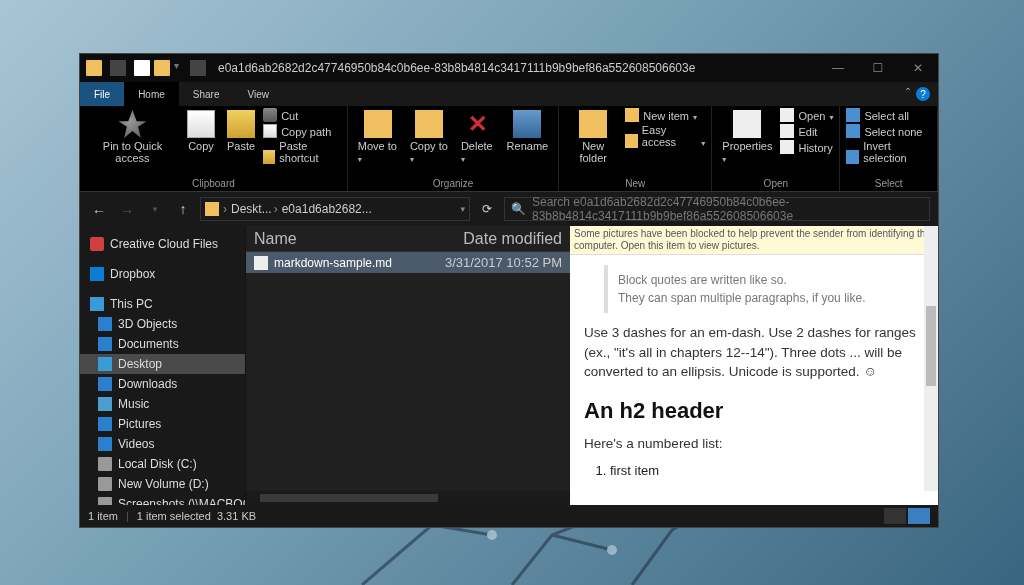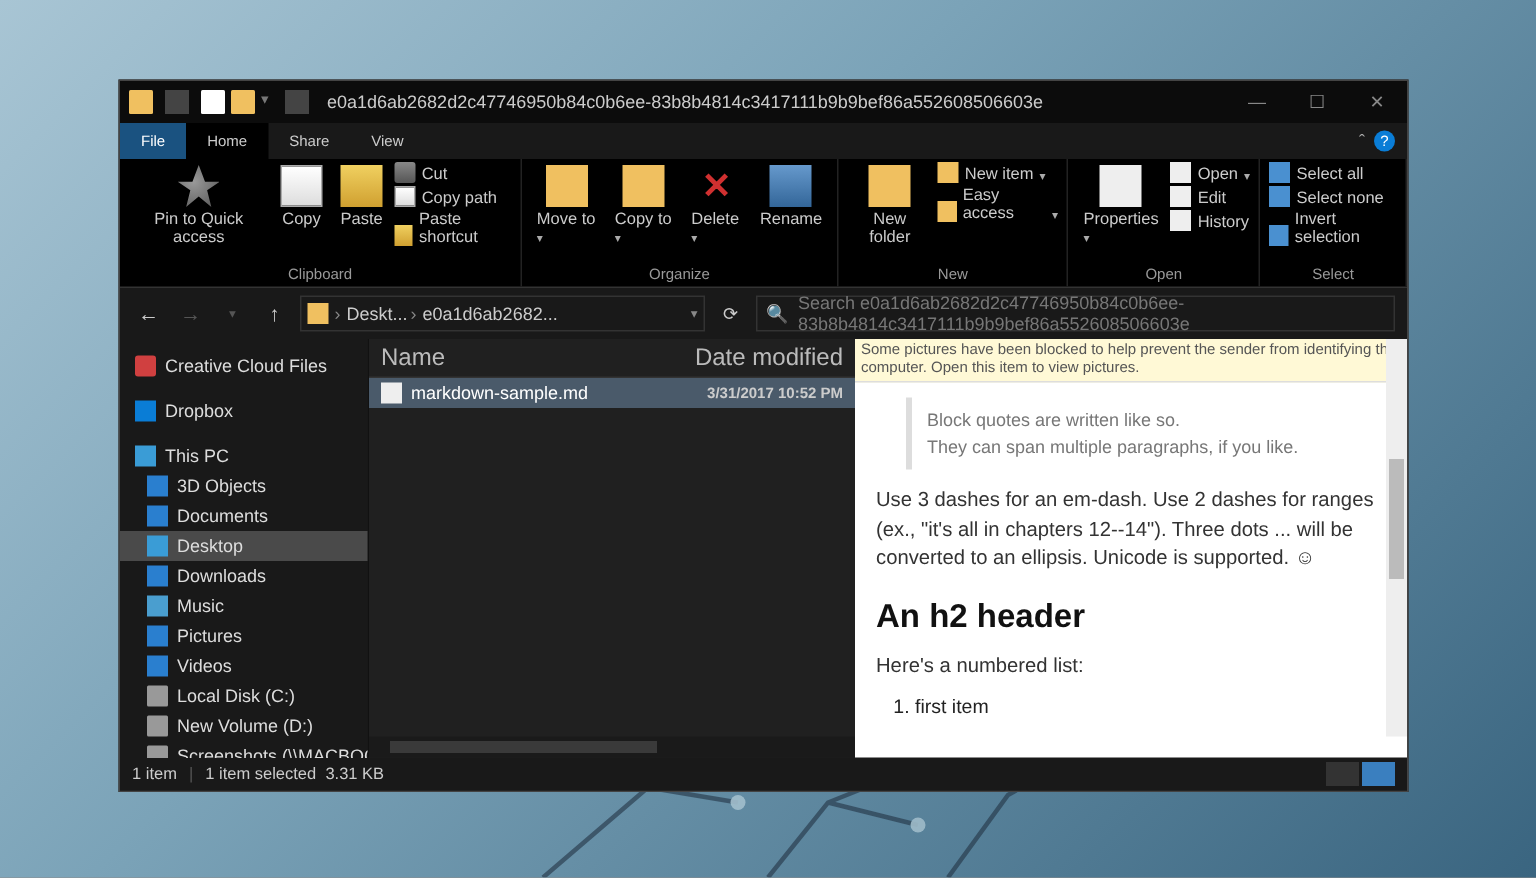--- a/index.html
+++ b/index.html
@@ -119,21 +119,21 @@
   height: 26px; display: flex; align-items: center; font-size: 16px; color: #bbb;
   border-bottom: 1px solid #333; padding: 0 8px;
 }
 .col-headers .col-name { flex: 1; }
 .file-row {
   display: flex; align-items: center; padding: 3px 8px; gap: 6px; font-size: 12px;
 }
 .file-row.sel { background: #4a5a6a; color: #fff; }
 .file-ico { width: 14px; height: 14px; background: #eee; }
 .file-row .fname { flex: 1; }
-.file-row .fdate { color: #ccc; font-size: 10px; font-weight: bold; }
+.file-row .fdate { color: #ccc; font-size: 13px; }
 .scrollbar-h {
   height: 14px; background: #1a1a1a; margin-top: auto;
   display: flex; align-items: center; padding: 0 14px;
 }
 .scrollbar-h::before, .scrollbar-h::after {
   content: ''; position: absolute; width: 12px; height: 12px; color: #666;
 }
 .preview-pane {
   flex: 1; background: #fff; color: #222; display: flex; flex-direction: column;
   overflow: hidden; font-size: 13px;

